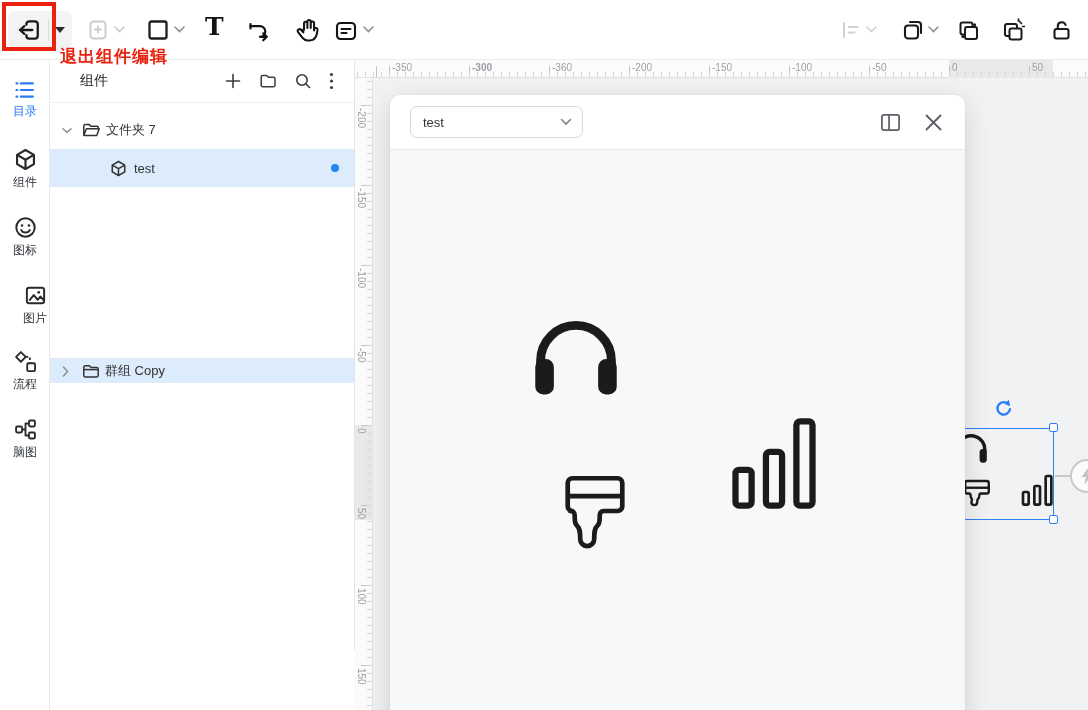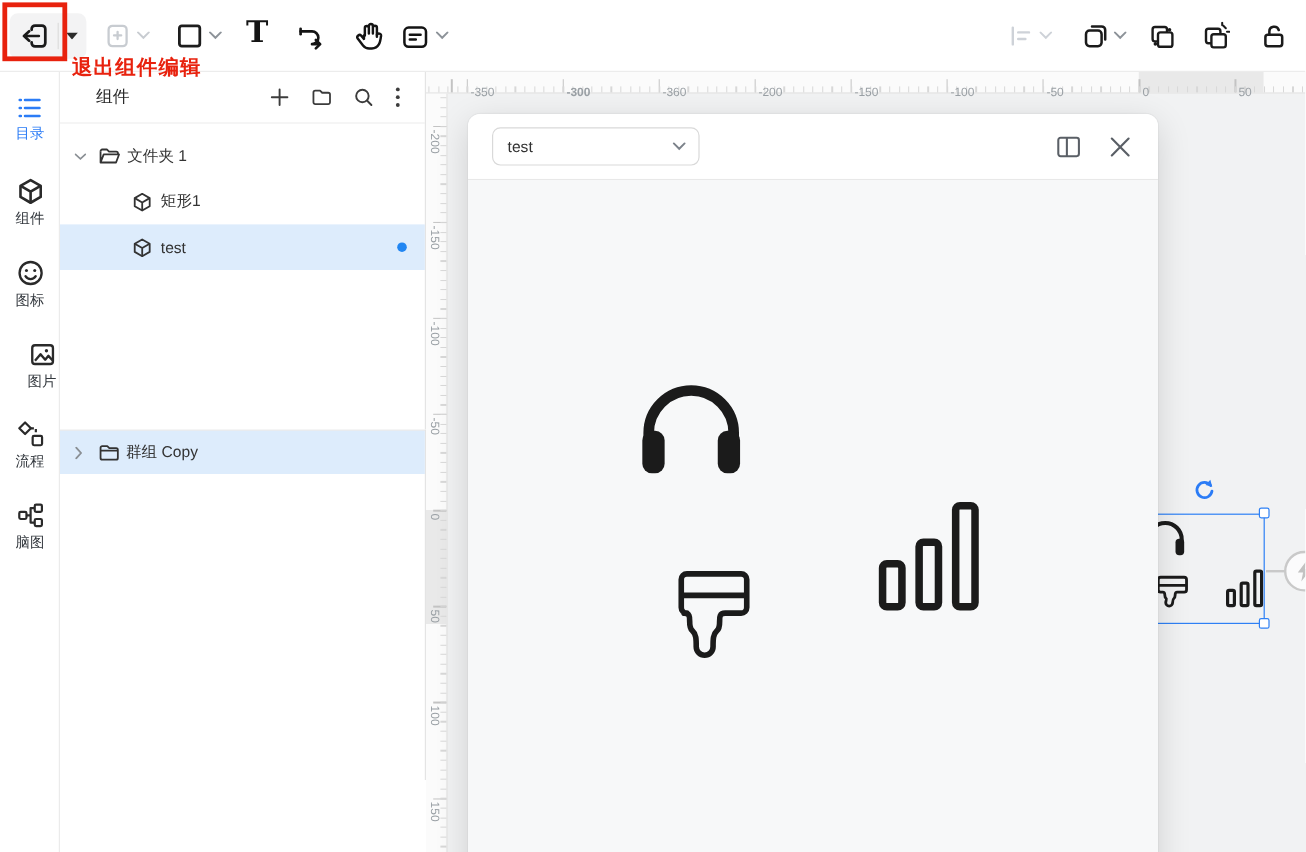--- a/index.html
+++ b/index.html
@@ -60,21 +60,21 @@
     background:#f1f2f3; overflow:hidden; z-index:5; }
   .hruler { position:absolute; left:0; top:0; width:733px; height:18px; background:#fbfbfb;
     border-bottom:1px solid #e2e2e2; }
   .hruler .hl { position:absolute; left:594px; top:0; width:104px; height:18px; background:#e9e9e9; }
   .hruler .minor { position:absolute; left:0; right:0; bottom:0; height:5px;
     background:repeating-linear-gradient(to right,#d8d8d8 0 1px,transparent 1px 8px);
     background-position-x:2px; }
   .hruler .major { position:absolute; left:0; right:0; bottom:0; height:11px;
     background:repeating-linear-gradient(to right,#c3c3c3 0 1px,transparent 1px 80px);
     background-position-x:34px; }
-  .hruler .num { position:absolute; top:12px; font-size:10px; color:#9aa0a5;text-align:center; }
+  .hruler .num { position:absolute; top:2px; font-size:10px; color:#9aa0a5;text-align:center; }
   .vruler { position:absolute; left:0; top:18px; width:18px; height:632px; background:#fbfbfb;
     border-right:1px solid #e2e2e2; }
   .vruler .hl { position:absolute; top:347px; left:0; width:18px; height:95px; background:#e9e9e9; }
   .vruler .minor { position:absolute; top:0; bottom:0; right:0; width:5px;
     background:repeating-linear-gradient(to bottom,#d8d8d8 0 1px,transparent 1px 8px);
     background-position-y:3px; }
   .vruler .major { position:absolute; top:0; bottom:0; right:0; width:11px;
     background:repeating-linear-gradient(to bottom,#c3c3c3 0 1px,transparent 1px 80px);
     background-position-y:27px; }
   .vruler .num { position:absolute; left:1px; font-size:10px; color:#9aa0a5;
@@ -327,47 +327,38 @@
           <svg width="10" height="7" viewBox="0 0 11 7" fill="none" stroke="#8a8f94" stroke-width="1.5" stroke-linecap="round">
               <polyline points="1,1.5 5.5,5.5 10,1.5"></polyline>
             </svg>
         </span>
         <span class="ficon">
           <svg width="18" height="16" viewBox="0 0 18 16" fill="none" stroke="#333" stroke-width="1.5" stroke-linejoin="round">
             <path d="M1.8 4 a1.4 1.4 0 0 1 1.4 -1.4 h4 l1.7 1.7 h6 a1.4 1.4 0 0 1 1.4 1.4 v1"></path>
             <path d="M1.8 13.4 V4 M1.8 13.4 L4.4 6.7 h12.8 l-2.5 6.7 Z"></path>
           </svg>
         </span>
-        <span class="tl" style="left:56px;">文件夹 1</span>
-      </div>
-      <div class="trow">
-        <span class="cicon">
-          <svg width="17" height="17" viewBox="0 0 18 18" fill="none" stroke="#333" stroke-width="1.6" stroke-linejoin="round">
-            <polygon points="9,1.6 15.6,5.4 15.6,12.6 9,16.4 2.4,12.6 2.4,5.4"></polygon>
-            <path d="M9 16.2 V9.2 M9 9.2 2.8 5.6 M9 9.2 15.2 5.6"></path>
-          </svg>
-        </span>
-        <span class="tl2">矩形1</span>
+        <span class="tl" style="left:56px;">文件夹 7</span>
       </div>
       <div class="trow sel">
         <span class="cicon">
           <svg width="17" height="17" viewBox="0 0 18 18" fill="none" stroke="#333" stroke-width="1.6" stroke-linejoin="round">
             <polygon points="9,1.6 15.6,5.4 15.6,12.6 9,16.4 2.4,12.6 2.4,5.4"></polygon>
             <path d="M9 16.2 V9.2 M9 9.2 2.8 5.6 M9 9.2 15.2 5.6"></path>
           </svg>
         </span>
         <span class="tl2">test</span>
         <span class="dot"></span>
       </div>
     </div>
   </div>
 
   <div class="panel layer-panel">
     <div class="tree">
-      <div class="trow sel" style="height:36px;text-align:right;">
+      <div class="trow sel" style="height:24px;text-align:right;">
         <span class="caret">
           <svg width="7" height="11" viewBox="0 0 7 11" fill="none" stroke="#8a8f94" stroke-width="1.5" stroke-linecap="round">
               <polyline points="1.5,1 5.5,5.5 1.5,10"></polyline>
             </svg>
         </span>
         <span class="ficon">
           <svg width="18" height="16" viewBox="0 0 18 16" fill="none" stroke="#333" stroke-width="1.5" stroke-linejoin="round">
             <path d="M1.8 4.2 a1.4 1.4 0 0 1 1.4 -1.4 h4.2 l1.7 1.7 h5.7 a1.4 1.4 0 0 1 1.4 1.4 v6.7 a1.4 1.4 0 0 1 -1.4 1.4 H3.2 a1.4 1.4 0 0 1 -1.4 -1.4 Z"></path>
             <path d="M1.8 6.6 h14.4"></path>
           </svg>

